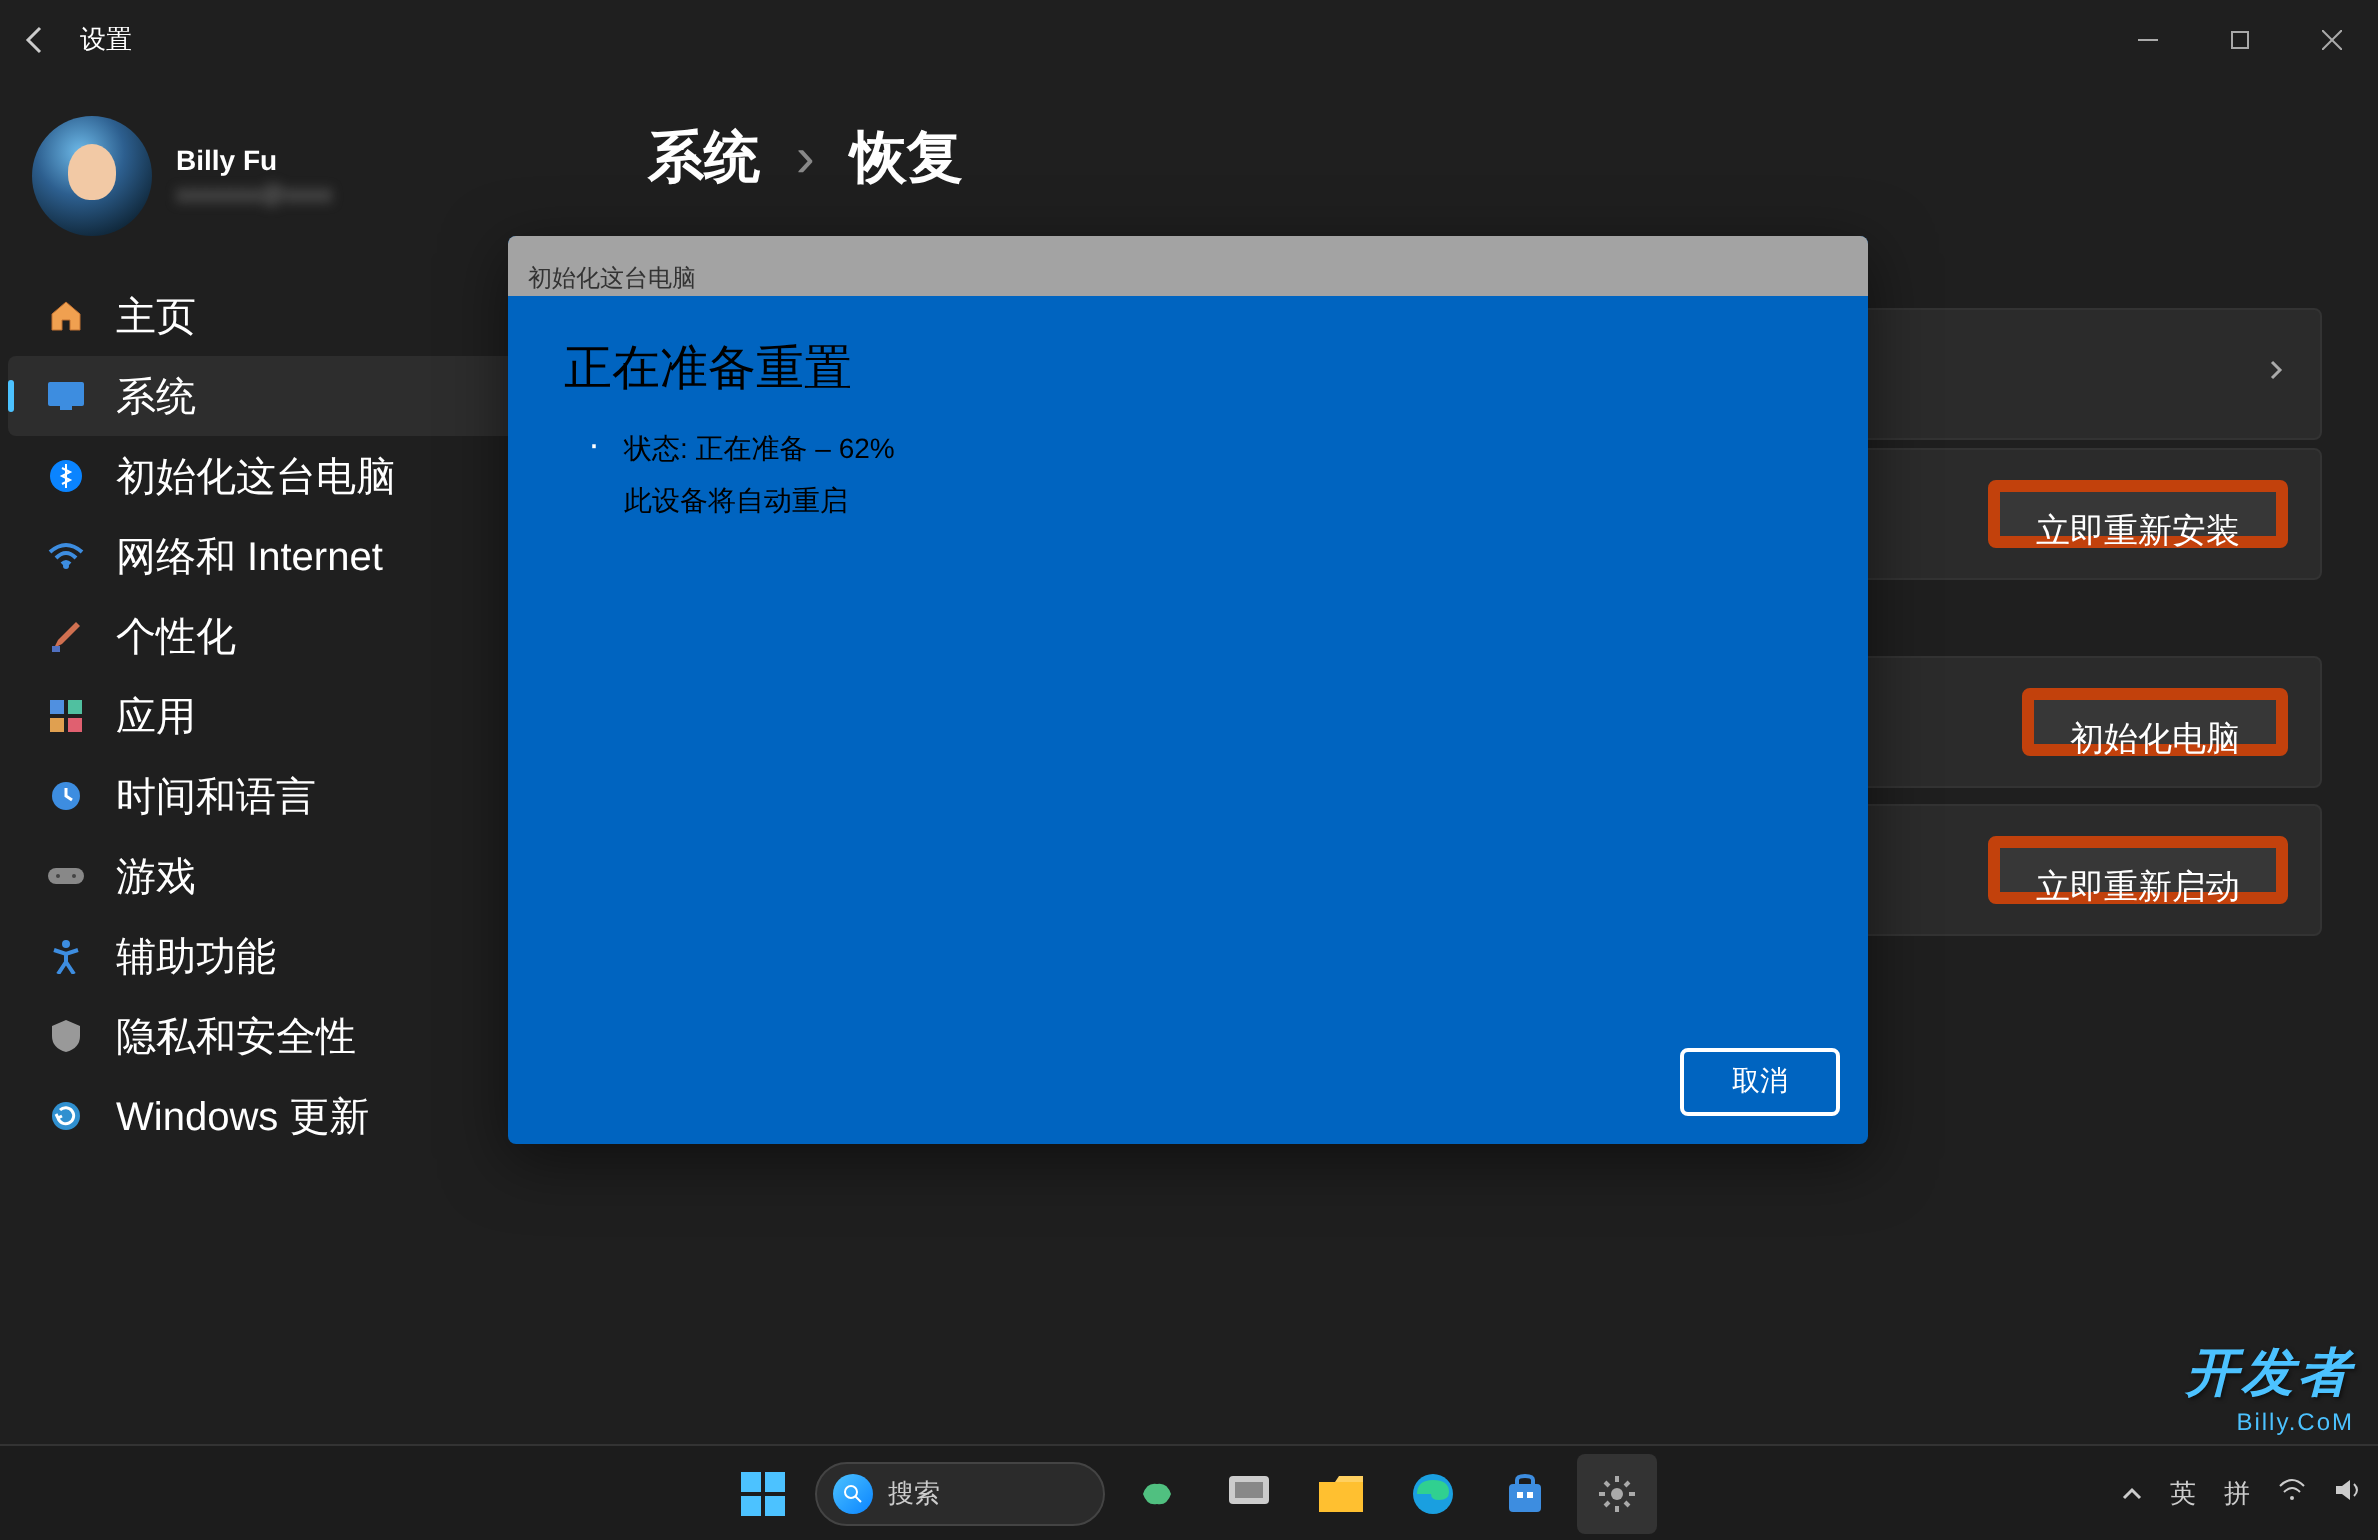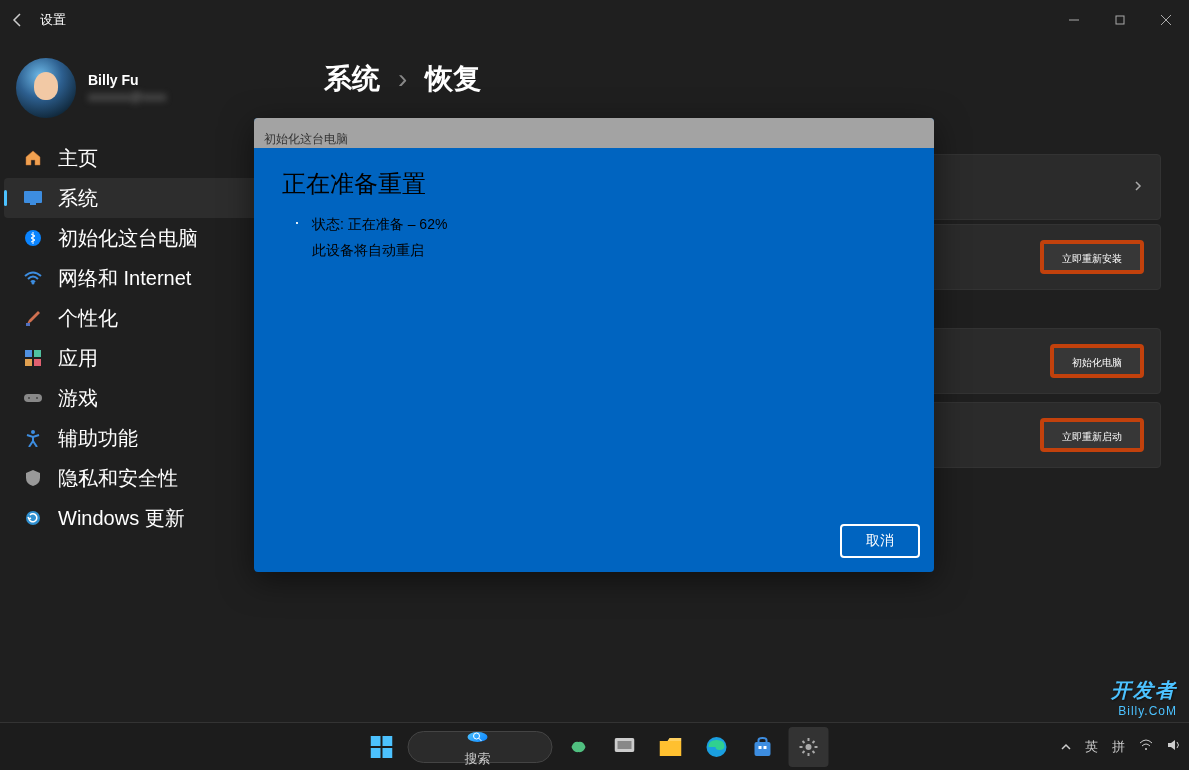--- a/index.html
+++ b/index.html
@@ -177,24 +177,24 @@
       justify-content: flex-end;
     }
     .card .chev {
       color: #aaa;
     }
     .card-gap {
       height: 30px;
     }
     .action-btn {
       background: #373737;
-      border: 4px solid #c2410c;
+      border: 6px solid #c2410c;
       border-radius: 4px;
       color: #fff;
-      font-size: 10px;
+      font-size: 17px;
       padding: 8px 18px;
       height: 34px;
     }
     .link-row {
       display: flex;
       align-items: center;
       gap: 16px;
       color: #bbb;
       font-size: 14px;
       margin-top: 18px;
@@ -297,21 +297,20 @@
       align-items: center;
       background: #2b2b2b;
       border: 1px solid #444;
       border-radius: 18px;
       height: 32px;
       padding: 0 12px 0 8px;
       gap: 8px;
       width: 145px;
       color: #ccc;
       font-size: 13px;
-      flex-direction: column;
     }
     .tb-search .sicon {
       width: 20px; height: 20px;
       background: linear-gradient(135deg, #4cc2ff, #0a84ff);
       border-radius: 50%;
       display: flex; align-items: center; justify-content: center;
     }
     .taskbar-right {
       position: absolute;
       right: 8px;
@@ -322,21 +321,21 @@
       font-size: 13px;
     }
     .watermark {
       position: absolute;
       right: 12px;
       bottom: 52px;
       text-align: right;
       z-index: 5;
     }
     .watermark .w1 {
-      font-size: 20px;
+      font-size: 26px;
       font-weight: bold;
       color: #4cc2ff;
       font-style: italic;
       letter-spacing: 2px;
       text-shadow: 1px 1px 2px rgba(0,0,0,0.5);
     }
     .watermark .w2 {
       font-size: 12px;
       color: #4cc2ff;
       letter-spacing: 1px;
@@ -430,20 +429,29 @@
       <div class="nav-item">
         <span class="nav-icon">
             <svg width="16" height="16" viewBox="0 0 16 16">
               <rect x="0" y="0" width="7" height="7" fill="#5090e0"></rect>
               <rect x="9" y="0" width="7" height="7" fill="#50c0a0"></rect>
               <rect x="0" y="9" width="7" height="7" fill="#e0a050"></rect>
               <rect x="9" y="9" width="7" height="7" fill="#e06070"></rect>
             </svg>
           </span>
         <span>应用</span>
+      </div>
+      <div class="nav-item">
+        <span class="nav-icon">
+            <svg width="16" height="16" viewBox="0 0 16 16">
+              <circle cx="8" cy="8" r="7" fill="#3d8de0"></circle>
+              <path d="M8 4 V8 L11 10" stroke="#fff" stroke-width="1.5" fill="none"></path>
+            </svg>
+          </span>
+        <span>时间和语言</span>
       </div>
       <div class="nav-item">
         <span class="nav-icon">
             <svg width="18" height="12" viewBox="0 0 18 12">
               <rect x="0" y="2" width="18" height="8" rx="4" fill="#888"></rect>
               <circle cx="5" cy="6" r="1" fill="#444"></circle>
               <circle cx="13" cy="6" r="1" fill="#444"></circle>
             </svg>
           </span>
         <span>游戏</span>

